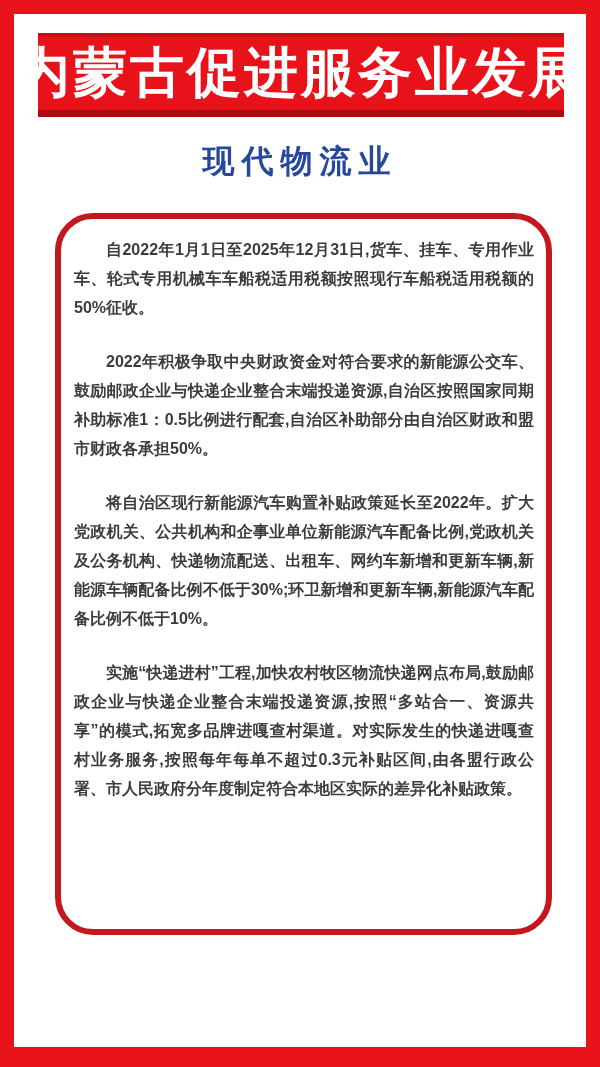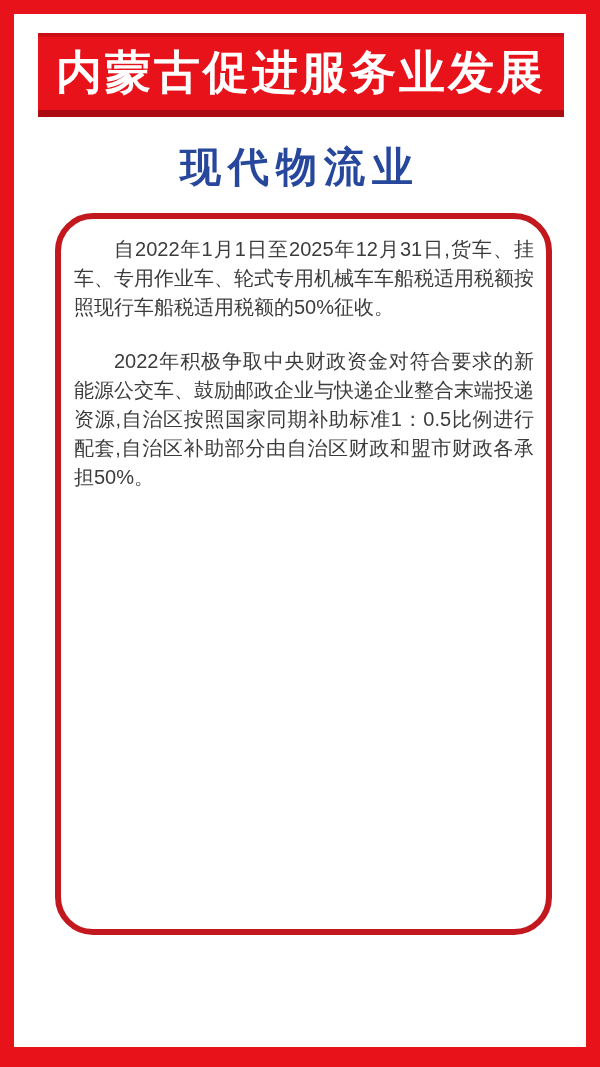--- a/index.html
+++ b/index.html
@@ -20,77 +20,79 @@
   .banner {
     position: absolute;
     left: 24px; top: 19px;
     width: 526px; height: 84px;
     background: #e8131a;
     box-shadow: inset 0 -7px 0 rgba(98,5,9,0.45), inset 0 4px 0 rgba(98,5,9,0.22);
     display: flex; align-items: center; justify-content: center;
   }
   .banner-title {
     color: #ffffff;
-    font-size: 46px;
+    font-size: 54px;
     font-weight: 800;
     letter-spacing: 3px;
     white-space: nowrap;
     transform: translateY(-2px);
   }
 
   
   .section-title {
     position: absolute;
     left: 0; top: 126px;
     width: 100%;
     text-align: center;
     color: #26479c;
-    font-size: 41px;
+    font-size: 32px;
     font-weight: 800;
     letter-spacing: 7px;
   }
 
   
   .card {
     position: absolute;
     left: 41px; top: 199px;
     width: 497px; height: 722px;
     border: 6px solid #c2181e;
     border-radius: 38px;
     background: #ffffff;
     padding: 16px 12px 0 13px;
     z-index: 1;
   }
   .card p {
     margin: 0 0 25px 0;
     text-indent: 2em;
-    font-size: 20px;
+    font-size: 16px;
     line-height: 29px;
     color: #3c3c3c;
-    font-weight: 400;
+    font-weight: 700;
     text-align: justify;
   }
 
   
   .footer { position: absolute; left: 0; bottom: 0; width: 100%; height: 140px; }
 </style>
 </head>
 <body>
 
 <div class="poster">
 
   <div class="banner">
     <span class="banner-title">内蒙古促进服务业发展</span>
   </div>
 
   <div class="section-title">现代物流业</div>
 
   <div class="card">
     <p>自2022年1月1日至2025年12月31日,货车、挂车、专用作业车、轮式专用机械车车船税适用税额按照现行车船税适用税额的50%征收。</p>
     <p>2022年积极争取中央财政资金对符合要求的新能源公交车、鼓励邮政企业与快递企业整合末端投递资源,自治区按照国家同期补助标准1：0.5比例进行配套,自治区补助部分由自治区财政和盟市财政各承担50%。</p>
+    <p>将自治区现行新能源汽车购置补贴政策延长至2022年。扩大党政机关、公共机构和企事业单位新能源汽车配备比例,党政机关及公务机构、快递物流配送、出租车、网约车新增和更新车辆,新能源车辆配备比例不低于30%;环卫新增和更新车辆,新能源汽车配备比例不低于10%。</p>
+    <p>实施“快递进村”工程,加快农村牧区物流快递网点布局,鼓励邮政企业与快递企业整合末端投递资源,按照“多站合一、资源共享”的模式,拓宽多品牌进嘎查村渠道。对实际发生的快递进嘎查村业务服务,按照每年每单不超过0.3元补贴区间,由各盟行政公署、市人民政府分年度制定符合本地区实际的差异化补贴政策。</p>
   </div>
 
   <div class="footer">
 
     
 
     
 
     
 

